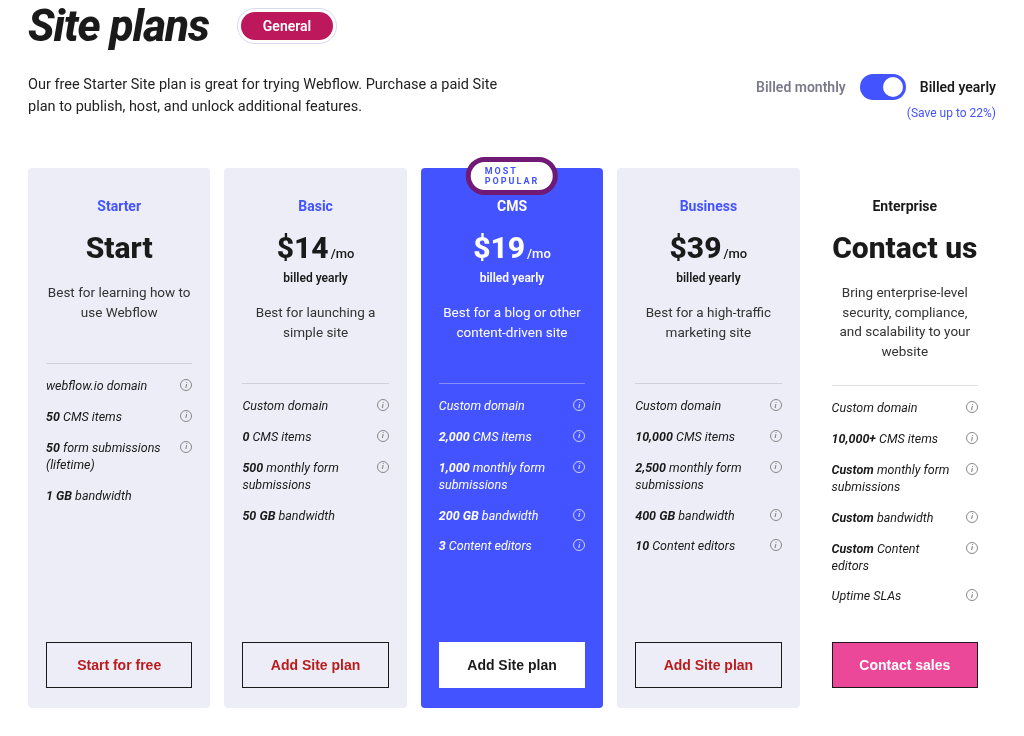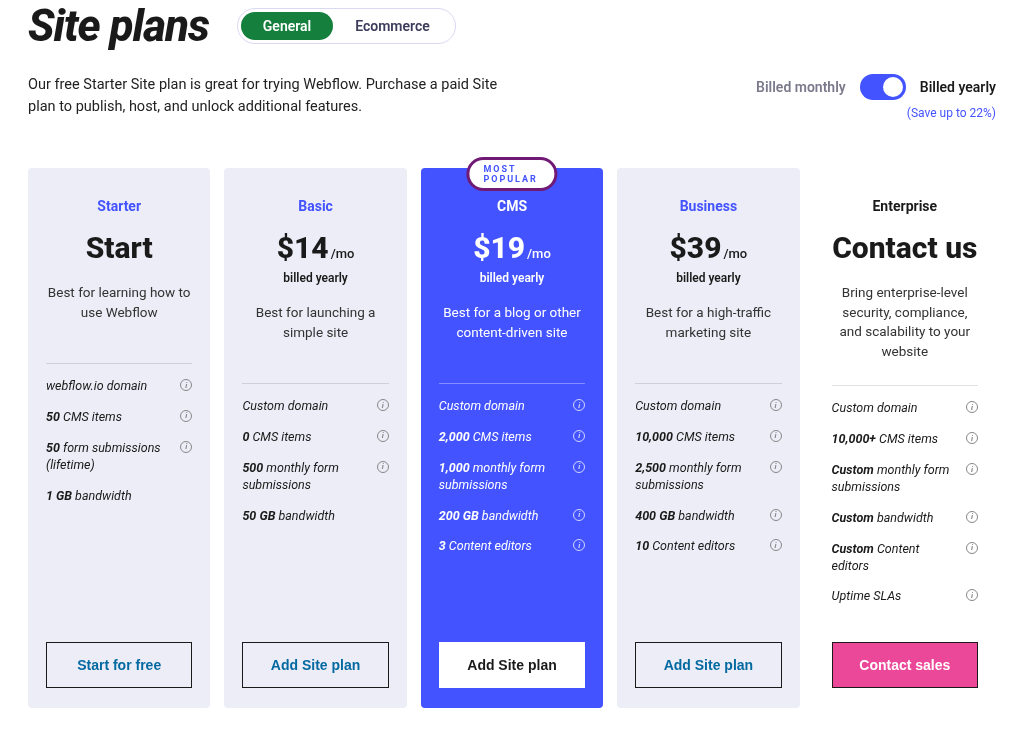--- a/index.html
+++ b/index.html
@@ -23,21 +23,21 @@
     background: #fff;
   }
   .pill-tab {
     padding: 6px 22px;
     font-size: 14px;
     font-weight: 600;
     border-radius: 999px;
     color: #3b3b5b;
     cursor: pointer;
   }
-  .pill-tab.active { background: #15803d; color: #fff; }
+  .pill-tab.active { background: #be185d; color: #fff; }
 
   
   .sub-row { display: flex; justify-content: space-between; align-items: flex-start; margin-top: 22px; }
   .description { font-size: 14.5px; color: #222; max-width: 500px; line-height: 1.5; }
 
   .billing-col { text-align: right; }
   .billing-switch { display: flex; align-items: center; gap: 14px; justify-content: flex-end; }
   .billing-label { font-size: 14px; font-weight: 600; color: #7a7a8c; }
   .billing-label.active { color: #1a1a1a; }
   .toggle {
@@ -60,21 +60,21 @@
     min-height: 540px;
     position: relative;
   }
   .plan.highlight { background: #4353ff; color: #fff; }
   .plan.enterprise { background: #ffffff; }
 
   .badge {
     position: absolute; top: -11px; left: 50%; transform: translateX(-50%);
     background: #fff; color: #4353ff; font-size: 9px; letter-spacing: 2px;
     font-weight: 700; padding: 4px 14px; border-radius: 999px;
-    border: 3px solid #701a75;
+    border: 5px solid #701a75;
   }
 
   .plan-name { text-align: center; font-size: 14px; font-weight: 700; color: #4353ff; }
   .plan.highlight .plan-name { color: #fff; }
   .plan.enterprise .plan-name { color: #1a1a1a; }
 
   .price-line { text-align: center; margin-top: 16px; }
   .price { font-size: 30px; font-weight: 800; }
   .per { font-size: 13px; font-weight: 500; margin-left: 2px; }
   .plan.highlight .price, .plan.highlight .per { color: #fff; }
@@ -98,34 +98,33 @@
     width: 12px; height: 12px; border: 1px solid currentColor; border-radius: 50%;
     display: inline-flex; align-items: center; justify-content: center;
     font-size: 8px; font-weight:700; color: #888; margin-top:1px;
     cursor: default;
   }
   .plan.highlight .info-icon{ color: rgba(255,255,255,.75); }
 
   .cta {
     margin-top: 18px; width: 100%; padding: 14px 0;
     font-size: 14px; font-weight: 700; text-align: center; cursor: pointer;
-    border: 1.5px solid #1a1a1a; background: transparent; color:#0369a1;
+    border: 1.5px solid #1a1a1a; background: transparent; color:#b91c1c;
   }
   .plan.highlight .cta { background:#fff; border-color:#fff; color:#1a1a1a; }
   .plan.enterprise .cta { background:#ec4899; color:#fff; }
 
 </style>
 </head>
 <body>
 
 <div class="header-row">
   <h1 class="page-title">Site plans</h1>
   <div class="pill-tabs">
     <div class="pill-tab active">General</div>
-    <div class="pill-tab">Ecommerce</div>
   </div>
 </div>
 
 <div class="sub-row">
   <p class="description">Our free Starter Site plan is great for trying Webflow. Purchase a paid Site plan to publish, host, and unlock additional features.</p>
   <div class="billing-col">
     <div class="billing-switch">
       <span class="billing-label">Billed monthly</span>
       <div class="toggle"></div>
       <span class="billing-label active">Billed yearly</span>

